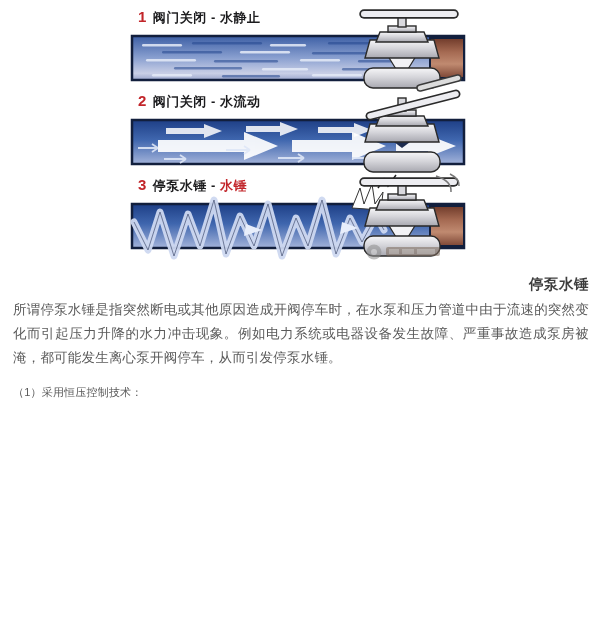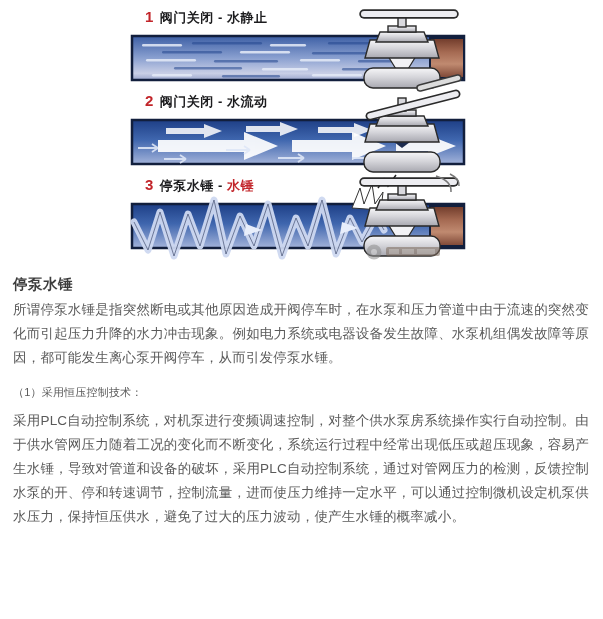--- a/index.html
+++ b/index.html
@@ -8,32 +8,32 @@
     font-family:"Liberation Sans","DejaVu Sans",sans-serif;
     color:#595959;
   }
   .page{width:603px;height:619px;position:relative;}
 
   
   .diagram{margin:6px 0 0 130px;width:336px;}
   .panel{position:relative;width:336px;height:84px;}
   .panel svg{position:absolute;left:0;top:0;overflow:visible;}
   .panel-label{
-    position:absolute;left:15px;top:2px;z-index:5;
+    position:absolute;left:8px;top:2px;z-index:5;
     font-size:13px;font-weight:bold;color:#1c1c1e;letter-spacing:.5px;
     white-space:nowrap;
   }
   .panel-label .num{color:#c2252a;font-size:15px;margin-right:6px;}
   .panel-label .red{color:#c2252a;margin-top:48px;}
 
   
   .content{padding:0 14px 0 13px;}
   .h-bold{
     font-size:14.5px;font-weight:bold;color:#3d3d3d;
-    margin:16px 0 4px 0;line-height:20px;letter-spacing:.5px;
+    margin:16px 0 4px 0;line-height:20px;letter-spacing:.5px;text-align:right;
   }
   .h-bold.second{margin-top:13px;}
   p.body-p{
     font-size:13.5px;line-height:24px;color:#5a5a5a;
     margin:0 0 7px 0;text-align:justify;letter-spacing:.2px;
   }
   p.sub-line{
     font-size:11px;line-height:24px;color:#5a5a5a;
     margin:10px 0 5px 0;letter-spacing:.2px;
   }
@@ -221,18 +221,17 @@
           <rect x="259" y="75" width="10" height="5" fill="#a99d92"></rect>
           <rect x="272" y="75" width="12" height="5" fill="#a99d92"></rect>
           <rect x="287" y="75" width="18" height="5" fill="#a99d92"></rect>
         </g>
       </svg>
     </div>
   </figure>
 
   <div class="content">
     <div class="h-bold">停泵水锤</div>
-    <p class="body-p">所谓停泵水锤是指突然断电或其他原因造成开阀停车时，在水泵和压力管道中由于流速的突然变化而引起压力升降的水力冲击现象。例如电力系统或电器设备发生故障、水泵机组偶发故障等原因，都可能发生离心泵开阀停车，从而引发停泵水锤。</p>
+    <p class="body-p">所谓停泵水锤是指突然断电或其他原因造成开阀停车时，在水泵和压力管道中由于流速的突然变化而引起压力升降的水力冲击现象。例如电力系统或电器设备发生故障、严重事故造成泵房被淹，都可能发生离心泵开阀停车，从而引发停泵水锤。</p>
     <p class="sub-line">（1）采用恒压控制技术：</p>
-    <p class="body-p">采用PLC自动控制系统，对机泵进行变频调速控制，对整个供水泵房系统操作实行自动控制。由于供水管网压力随着工况的变化而不断变化，系统运行过程中经常出现低压或超压现象，容易产生水锤，导致对管道和设备的破坏，采用PLC自动控制系统，通过对管网压力的检测，反馈控制水泵的开、停和转速调节，控制流量，进而使压力维持一定水平，可以通过控制微机设定机泵供水压力，保持恒压供水，避免了过大的压力波动，使产生水锤的概率减小。</p>
   </div>
 
 </div>
 
 </body></html>

